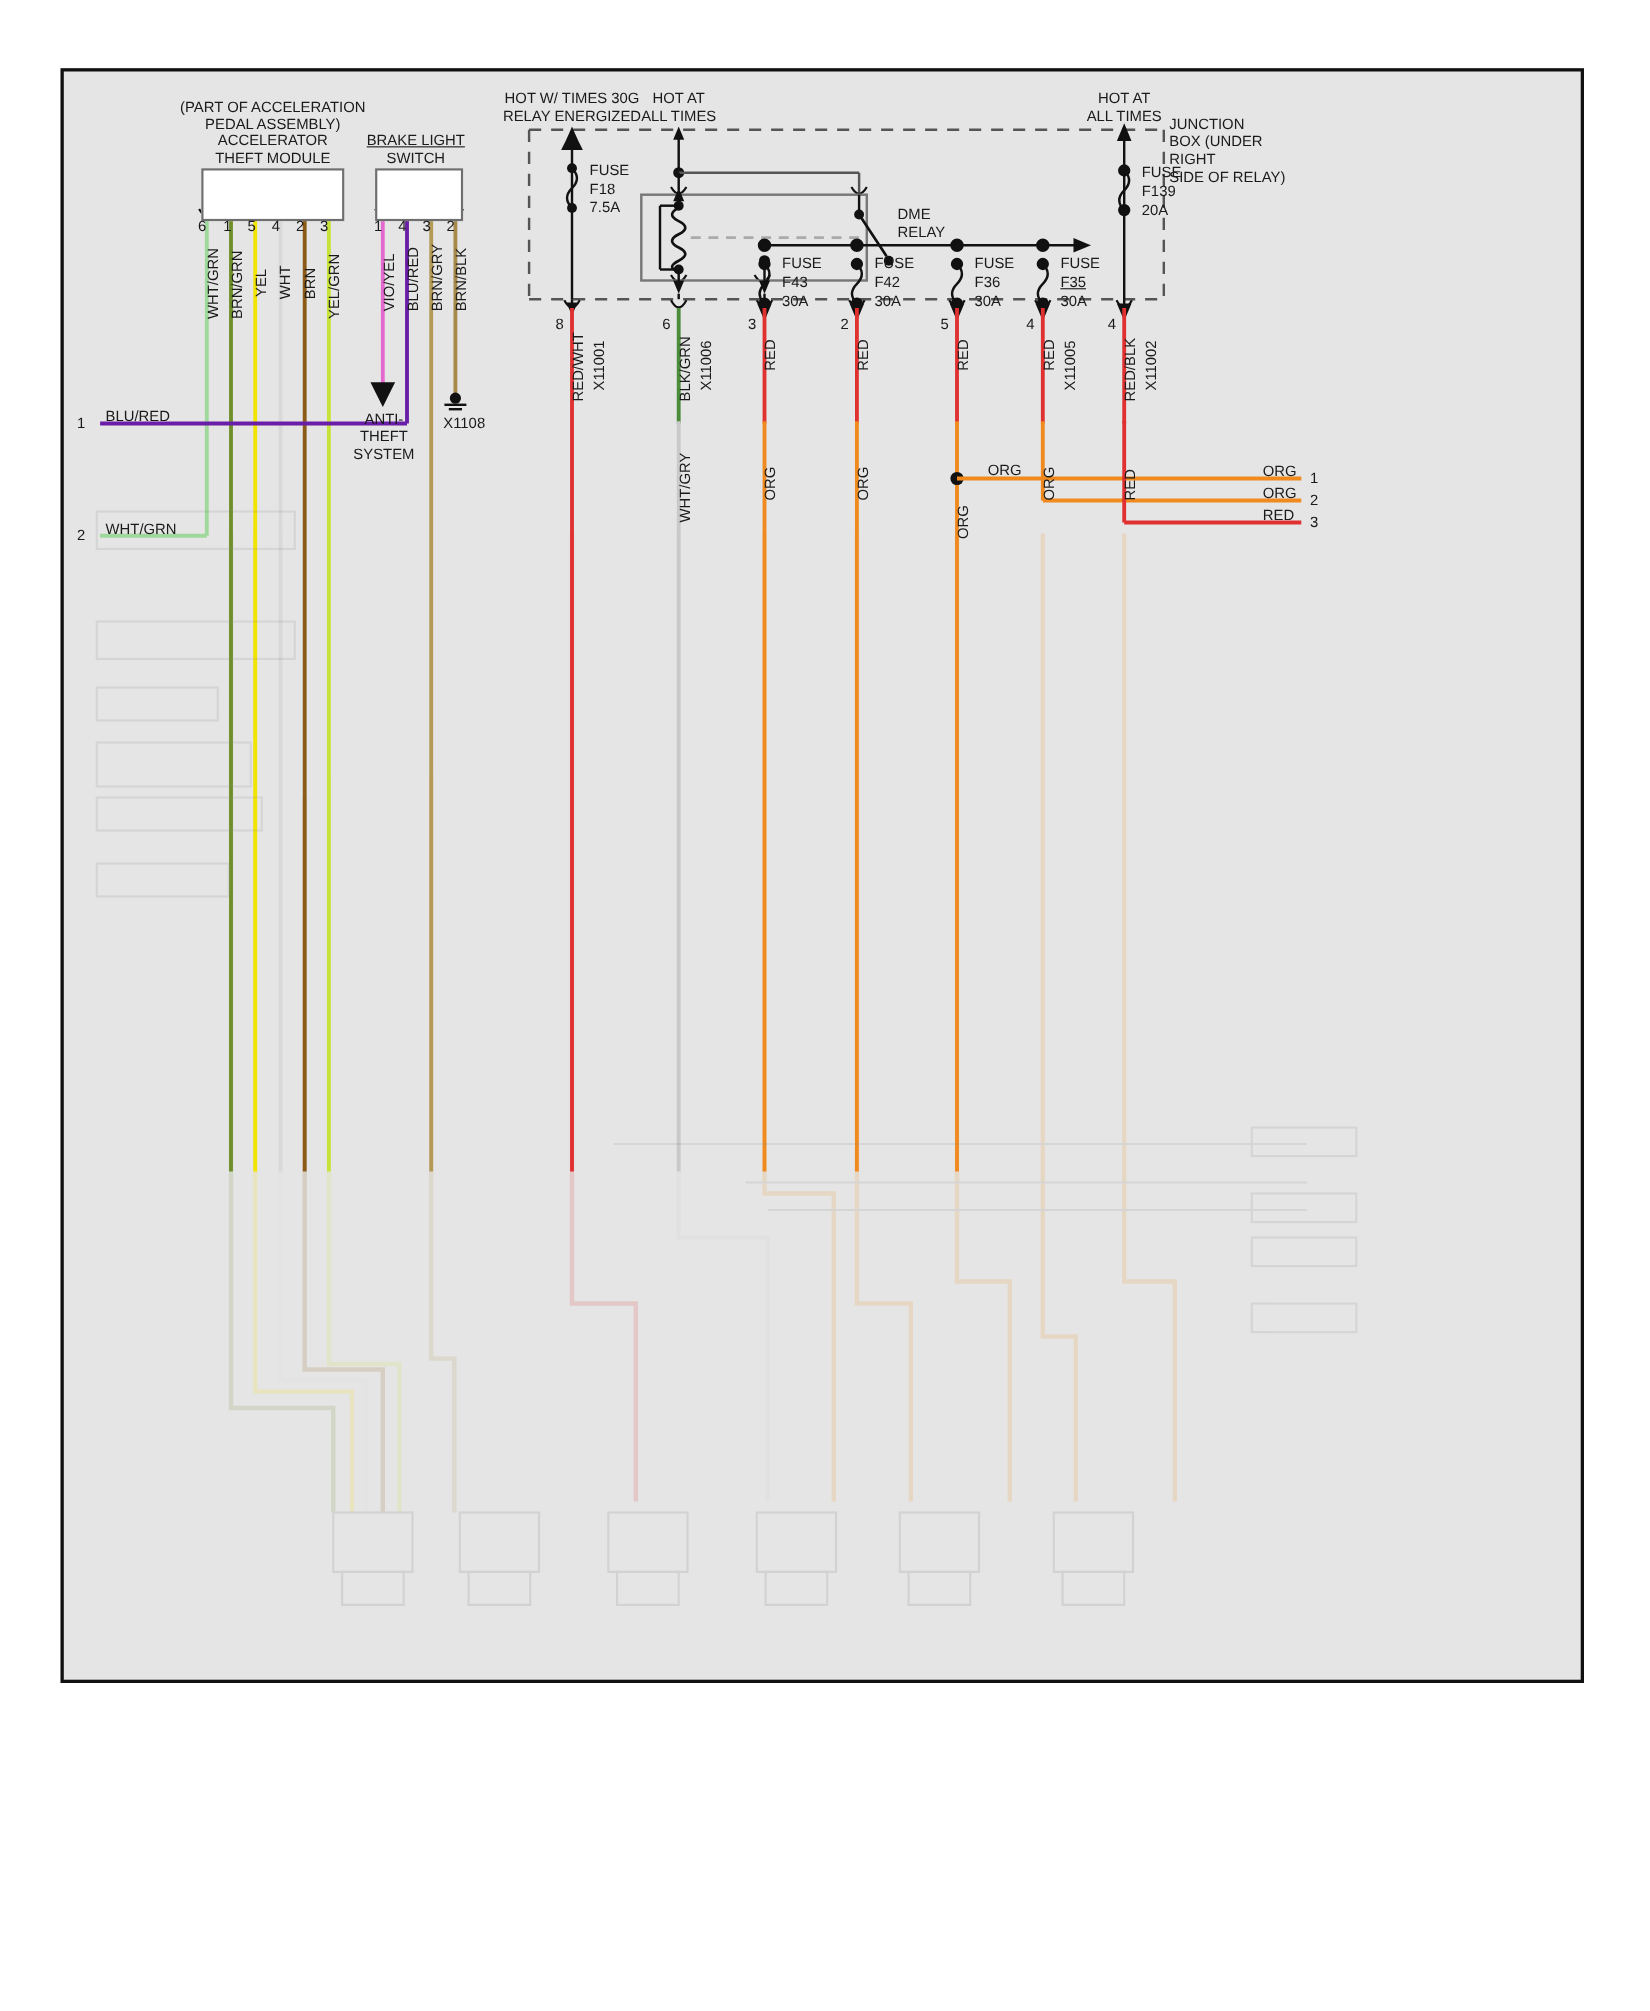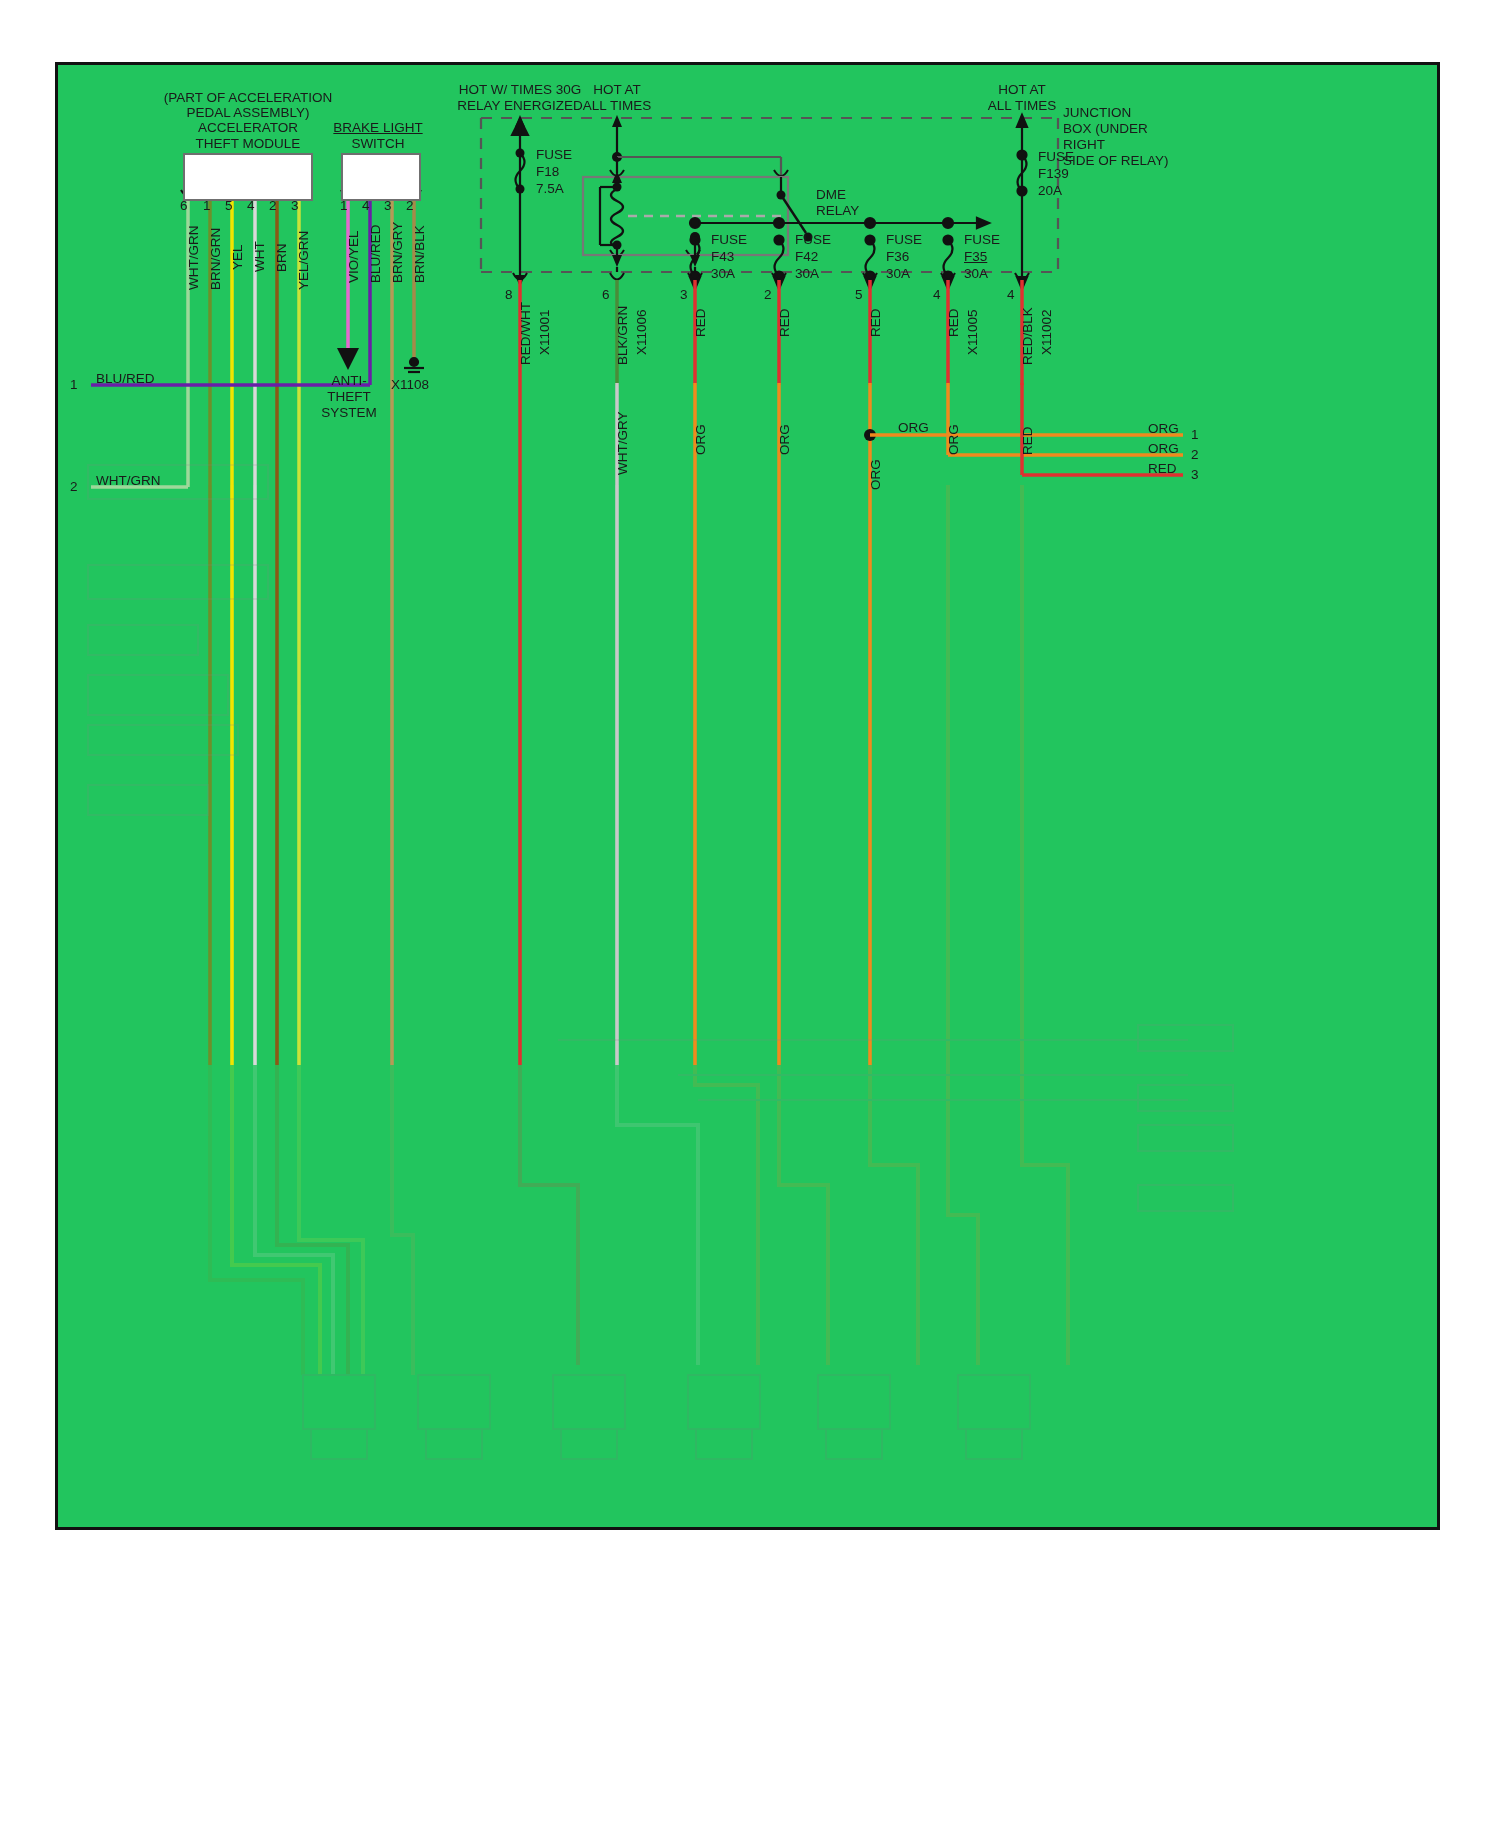--- a/index.html
+++ b/index.html
@@ -1,18 +1,18 @@
 <!DOCTYPE html>
 <html><head>
 <meta charset="utf-8">
 <style>
   html,body{margin:0;padding:0;background:#ffffff;}
   body{font-family:"Liberation Sans",sans-serif;}
   #page{position:relative;width:1500px;height:1828px;background:#ffffff;overflow:hidden;}
-  #sheet{position:absolute;left:55px;top:62px;width:1385px;height:1468px;border:3px solid #111;background:#22c55e;box-sizing:border-box;}
+  #sheet{position:absolute;left:55px;top:62px;width:1385px;height:1468px;border:3px solid #111;background:#e5e5e5;box-sizing:border-box;}
   .lbl{position:absolute;font-size:13.5px;line-height:15px;color:#1a1a1a;white-space:pre;letter-spacing:0px;}
   .lbl.c{text-align:center;}
   .lbl.vert{transform-origin:0 0;transform:rotate(-90deg);white-space:nowrap;}
   .box{position:absolute;border:2px solid #6f6f6f;background:#fff;box-sizing:border-box;}
   .faded{opacity:.16;}
   svg.ov{position:absolute;left:0;top:0;overflow:visible;pointer-events:none;}
 </style>
 </head>
 <body>
 
@@ -289,21 +289,21 @@
 
     <div class="lbl vert" style="left:288px;top:218px;">VIO/YEL</div>
     <div class="lbl vert" style="left:310px;top:218px;">BLU/RED</div>
     <div class="lbl vert" style="left:332px;top:218px;">BRN/GRY</div>
     <div class="lbl vert" style="left:354px;top:218px;">BRN/BLK</div>
 
     <div class="lbl c" style="left:255px;top:308px;width:72px;white-space:pre-line;line-height:16px;">ANTI-
 THEFT
 SYSTEM</div>
 
-    <div class="lbl" style="left:333px;top:312px;">X1108</div>
+    <div class="lbl" style="left:333px;top:312px;padding-left:12px;">X1108</div>
 
     <div class="lbl c" style="left:372px;top:17px;width:180px;">HOT W/ TIMES 30G</div>
     <div class="lbl c" style="left:372px;top:33px;width:180px;">RELAY ENERGIZED</div>
 
     <div class="lbl c" style="left:494px;top:17px;width:130px;">HOT AT</div>
     <div class="lbl c" style="left:494px;top:33px;width:130px;">ALL TIMES</div>
 
     <div class="lbl c" style="left:899px;top:17px;width:130px;">HOT AT</div>
     <div class="lbl c" style="left:899px;top:33px;width:130px;">ALL TIMES</div>
 

